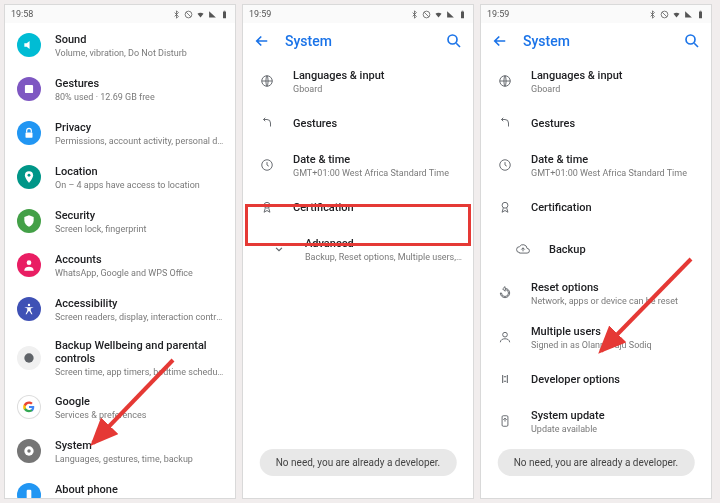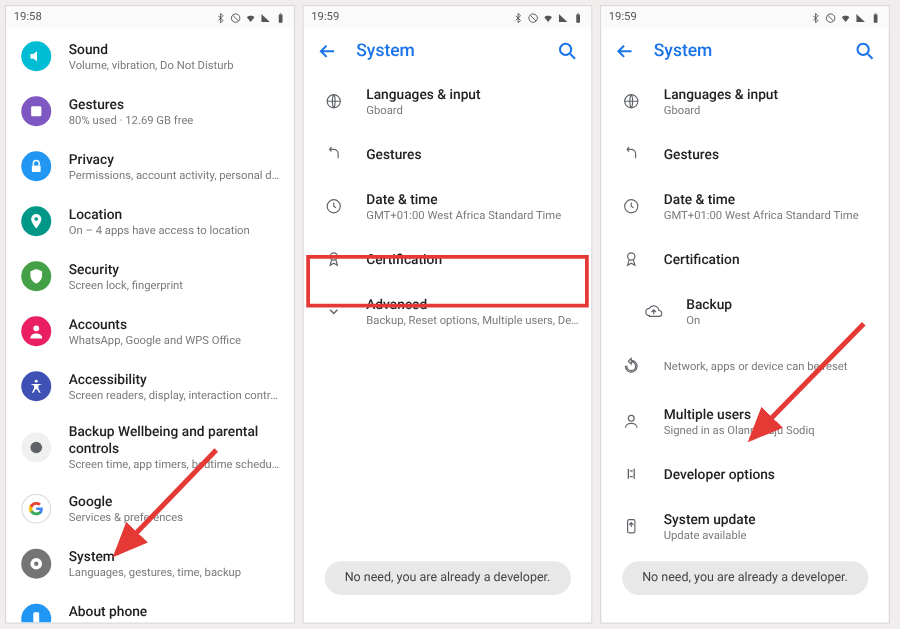--- a/index.html
+++ b/index.html
@@ -365,21 +365,21 @@
           <span class="icon" style="background:transparent">
             <svg viewBox="0 0 24 24" fill="none" stroke="#5f6368" stroke-width="1.6">
               <circle cx="12" cy="9" r="5"></circle>
               <path d="M9 14l-2 7 5-3 5 3-2-7"></path>
             </svg>
           </span>
           <span class="texts">
             <div class="title">Certification</div>
           </span>
         </div>
-        <div class="row gray" style="min-height: 44px;">
+        <div class="row gray" style="min-height: 44px; margin-left: 12px;">
           <span class="icon" style="background:transparent">
             <svg viewBox="0 0 24 24" fill="none" stroke="#5f6368" stroke-width="2">
               <path d="M7 10l5 5 5-5"></path>
             </svg>
           </span>
           <span class="texts">
             <div class="title">Advanced</div>
             <div class="sub">Backup, Reset options, Multiple users, Developer o…</div>
           </span>
         </div>
@@ -483,30 +483,30 @@
         </div>
         <div class="row gray" style="min-height: 44px; margin-left: 18px;">
           <span class="icon" style="background:transparent">
             <svg viewBox="0 0 24 24" fill="none" stroke="#5f6368" stroke-width="1.6">
               <path d="M6 18a5 5 0 010-10 7 7 0 0113 3 4 4 0 010 8H6z"></path>
               <path d="M12 10v6M9 13l3-3 3 3"></path>
             </svg>
           </span>
           <span class="texts">
             <div class="title">Backup</div>
-            <div class="sub">On</div>
           </span>
         </div>
         <div class="row gray" style="min-height: 44px;">
           <span class="icon" style="background:transparent">
             <svg viewBox="0 0 24 24" fill="none" stroke="#5f6368" stroke-width="1.6">
               <path d="M4 12a8 8 0 108-8V1L8 5l4 4V6a6 6 0 11-6 6H4z"></path>
             </svg>
           </span>
           <span class="texts">
+            <div class="title">Reset options</div>
             <div class="sub">Network, apps or device can be reset</div>
           </span>
         </div>
         <div class="row gray" style="min-height: 44px;">
           <span class="icon" style="background:transparent">
             <svg viewBox="0 0 24 24" fill="none" stroke="#5f6368" stroke-width="1.6">
               <circle cx="12" cy="8" r="4"></circle>
               <path d="M4 21c0-4 4-6 8-6s8 2 8 6"></path>
             </svg>
           </span>

